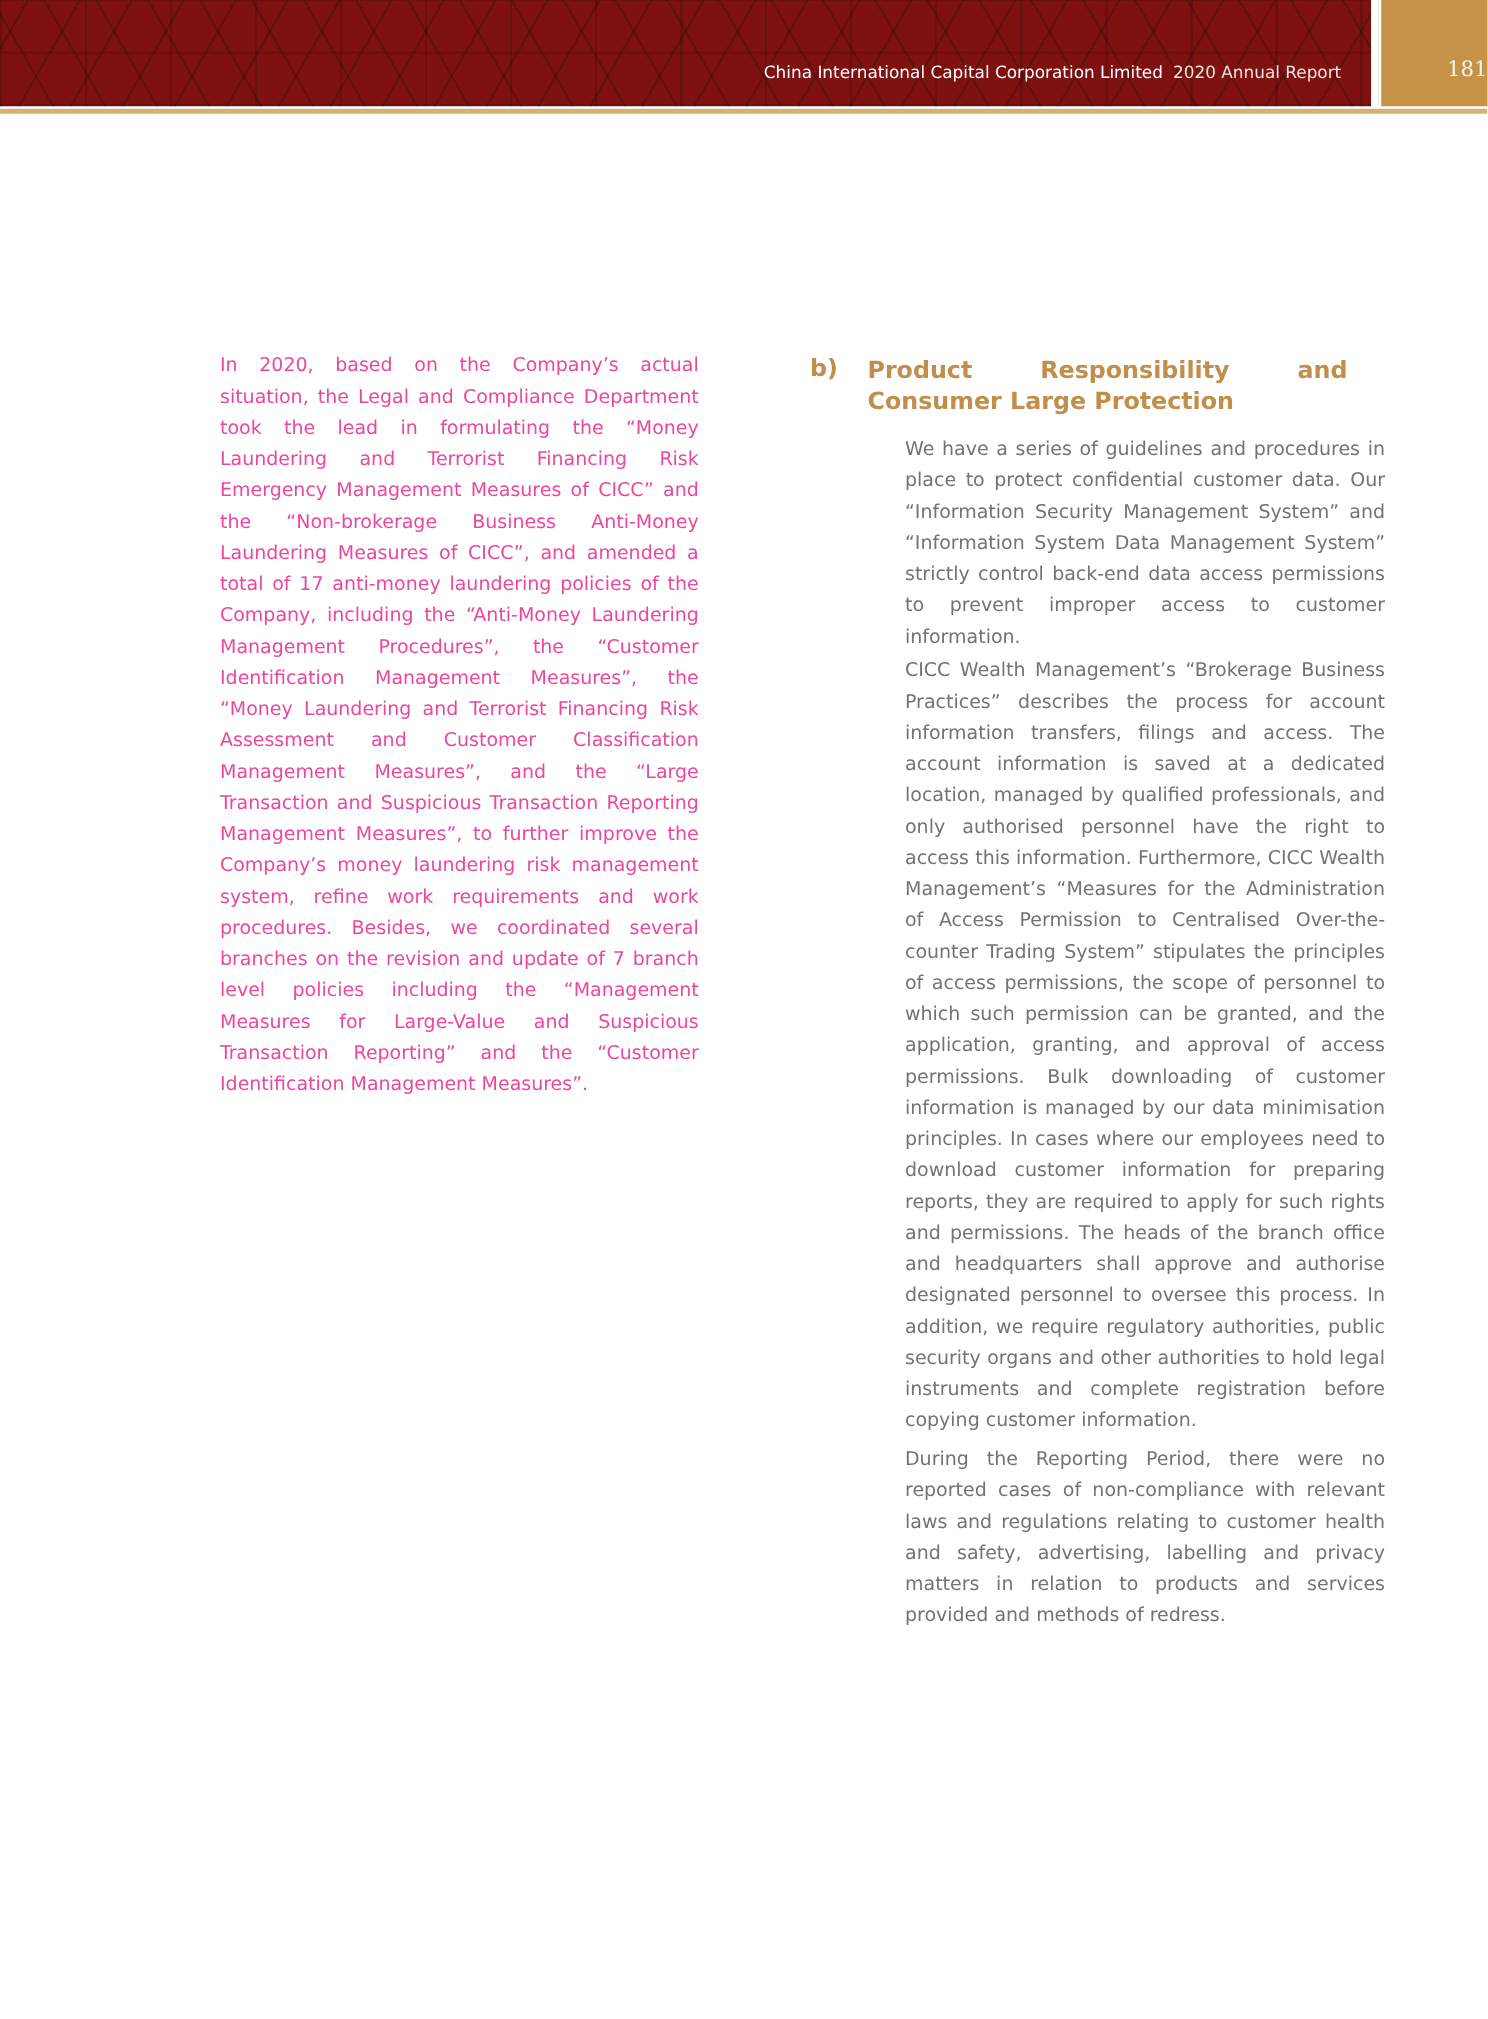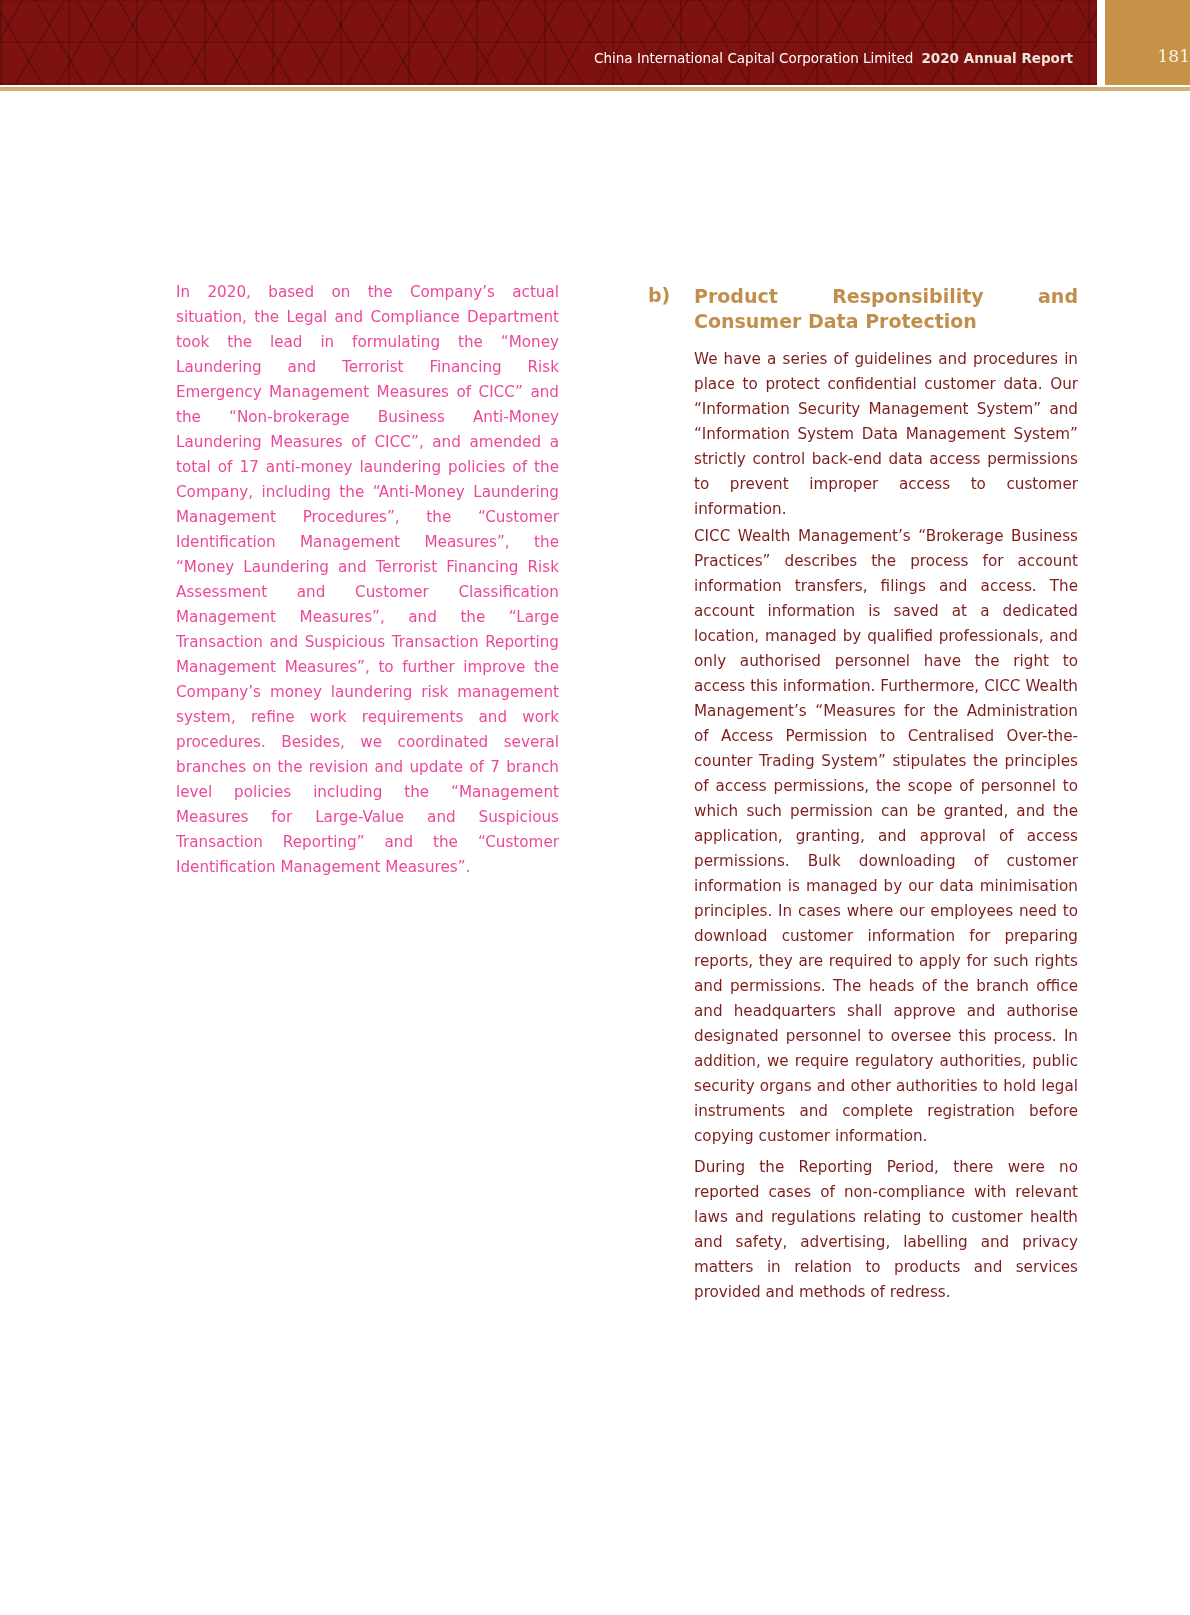--- a/index.html
+++ b/index.html
@@ -27,39 +27,39 @@
       position: absolute; left: 1103px; top: 46px; width: 87px; text-align: right;
       font-family: "DejaVu Serif", serif; font-size: 17px; color: #fbf3e4;
     }
     .gold-rule {
       position: absolute; left: 0; top: 87px; width: 1190px; height: 4px; background: #d2b27a;
     }
     .header-title {
       position: absolute; right: 117px; top: 50px; color: #ffffff; font-size: 13.5px; white-space: nowrap;
     }
     .header-title .company { font-weight: normal; }
-    .header-title .report { font-weight: bold; margin-left: 8px; color: #f1e4dc; }
+    .header-title .report { font-weight: normal; margin-left: 8px; color: #f1e4dc; }
 
     .col-left {
       position: absolute; left: 176px; top: 280px; width: 383px;
       font-size: 15.2px; line-height: 25px; text-align: justify; color: #ec4899;
     }
     .section {
       position: absolute; left: 648px; top: 280px; width: 430px;
     }
     .section-letter {
       position: absolute; left: 0; top: 4px; font-weight: bold; font-size: 19px; color: #c18f4b;
     }
     .section-title {
       position: absolute; left: 46px; top: 4px; width: 384px; font-weight: bold; font-size: 19px;
       line-height: 25px; color: #c18f4b; text-align: justify; text-align-last: left;
     }
     .para {
-      position: absolute; left: 694px; width: 384px;
-      font-size: 15.2px; line-height: 25px; text-align: justify; color: #7f1d1d;
+      position: absolute; left: 724px; width: 384px;
+      font-size: 15.2px; line-height: 25px; text-align: justify; color: #737373;
     }
     .p1 { top: 347px; }
     .p2 { top: 524px; }
     .p3 { top: 1155px; }
   </style>
 </head>
 <body>
 
 <div class="header-band"></div>
 <div class="header-sep"></div>
@@ -68,18 +68,18 @@
 <div class="gold-rule"></div>
 
 <div class="header-title">
   <span class="company">China International Capital Corporation Limited</span><span class="report">2020 Annual Report</span>
 </div>
 
 <div class="col-left">In 2020, based on the Company’s actual situation, the Legal and Compliance Department took the lead in formulating the “Money Laundering and Terrorist Financing Risk Emergency Management Measures of CICC” and the “Non-brokerage Business Anti-Money Laundering Measures of CICC”, and amended a total of 17 anti-money laundering policies of the Company, including the “Anti-Money Laundering Management Procedures”, the “Customer Identification Management Measures”, the “Money Laundering and Terrorist Financing Risk Assessment and Customer Classification Management Measures”, and the “Large Transaction and Suspicious Transaction Reporting Management Measures”, to further improve the Company’s money laundering risk management system, refine work requirements and work procedures. Besides, we coordinated several branches on the revision and update of 7 branch level policies including the “Management Measures for Large-Value and Suspicious Transaction Reporting” and the “Customer Identification Management Measures”.</div>
 
 <div class="section">
   <span class="section-letter">b)</span>
-  <div class="section-title">Product Responsibility and Consumer Data Protection</div>
+  <div class="section-title">Product Responsibility and Consumer Large Protection</div>
 </div>
 
 <div class="para p1">We have a series of guidelines and procedures in place to protect confidential customer data. Our “Information Security Management System” and “Information System Data Management System” strictly control back-end data access permissions to prevent improper access to customer information.</div>
 <div class="para p2">CICC Wealth Management’s “Brokerage Business Practices” describes the process for account information transfers, filings and access. The account information is saved at a dedicated location, managed by qualified professionals, and only authorised personnel have the right to access this information. Furthermore, CICC Wealth Management’s “Measures for the Administration of Access Permission to Centralised Over-the-counter Trading System” stipulates the principles of access permissions, the scope of personnel to which such permission can be granted, and the application, granting, and approval of access permissions. Bulk downloading of customer information is managed by our data minimisation principles. In cases where our employees need to download customer information for preparing reports, they are required to apply for such rights and permissions. The heads of the branch office and headquarters shall approve and authorise designated personnel to oversee this process. In addition, we require regulatory authorities, public security organs and other authorities to hold legal instruments and complete registration before copying customer information.</div>
 <div class="para p3">During the Reporting Period, there were no reported cases of non-compliance with relevant laws and regulations relating to customer health and safety, advertising, labelling and privacy matters in relation to products and services provided and methods of redress.</div>
 
 </body></html>

